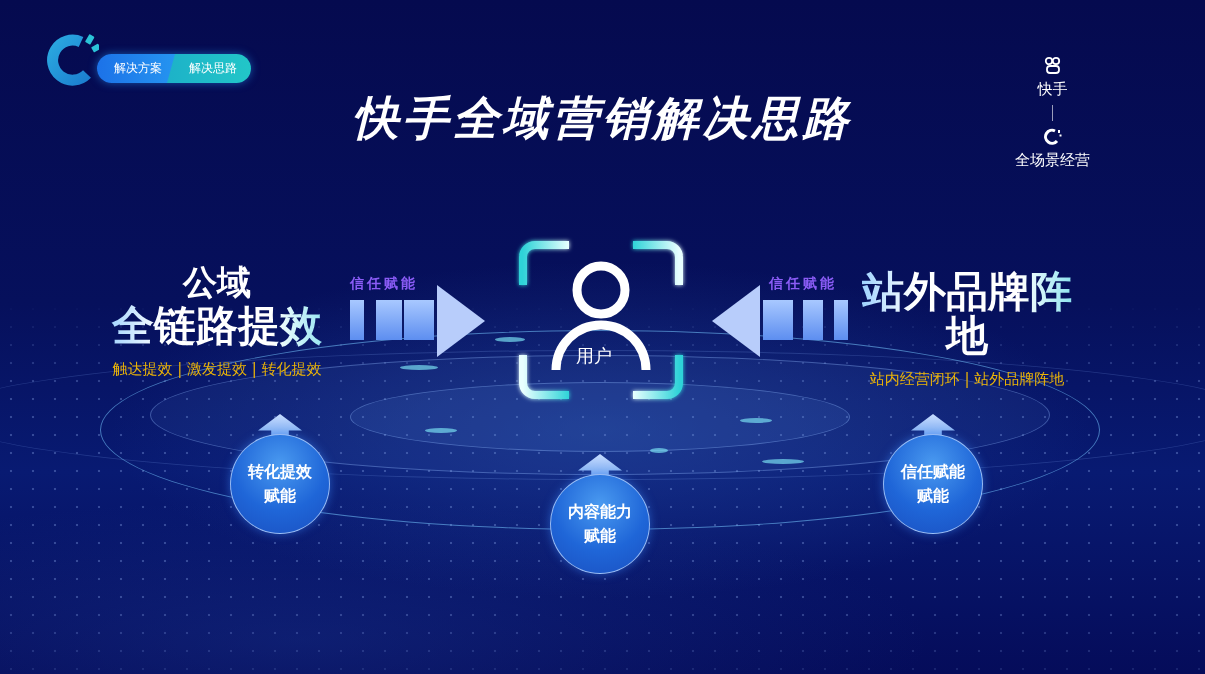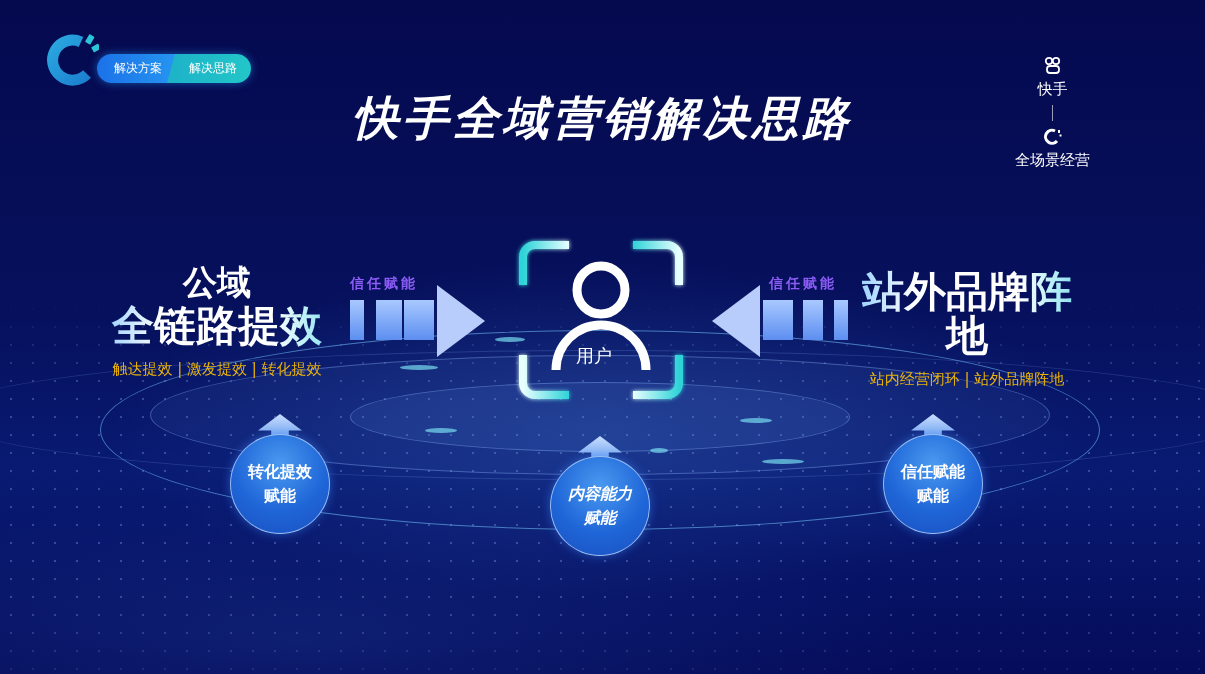--- a/index.html
+++ b/index.html
@@ -99,21 +99,21 @@
   }
   .bubble .circle {
     position: absolute; left: 0; top: 20px; width: 100px; height: 100px; border-radius: 50%;
     background: radial-gradient(circle at 50% 30%, #4a9af0 0%, #1f66d8 55%, #1a4fc0 100%);
     border: 1.5px solid rgba(180,210,255,0.8);
     box-shadow: 0 0 10px rgba(60,140,255,0.5);
     display: flex; flex-direction: column; align-items: center; justify-content: center;
     font-size: 16px; font-weight: bold; line-height: 24px; color: #fff;
   }
   .b1 { left: 230px; top: 414px; }
-  .b2 { left: 550px; top: 436px; font-style: italic; }
+  .b2 { left: 550px; top: 454px; }
   .b3 { left: 883px; top: 414px; }
 </style>
 </head>
 <body>
 
 <div class="bg"></div>
 <div class="dots"></div>
 <div class="ring r0"></div>
 <div class="ring r1"></div>
 <div class="ring r2"></div>

